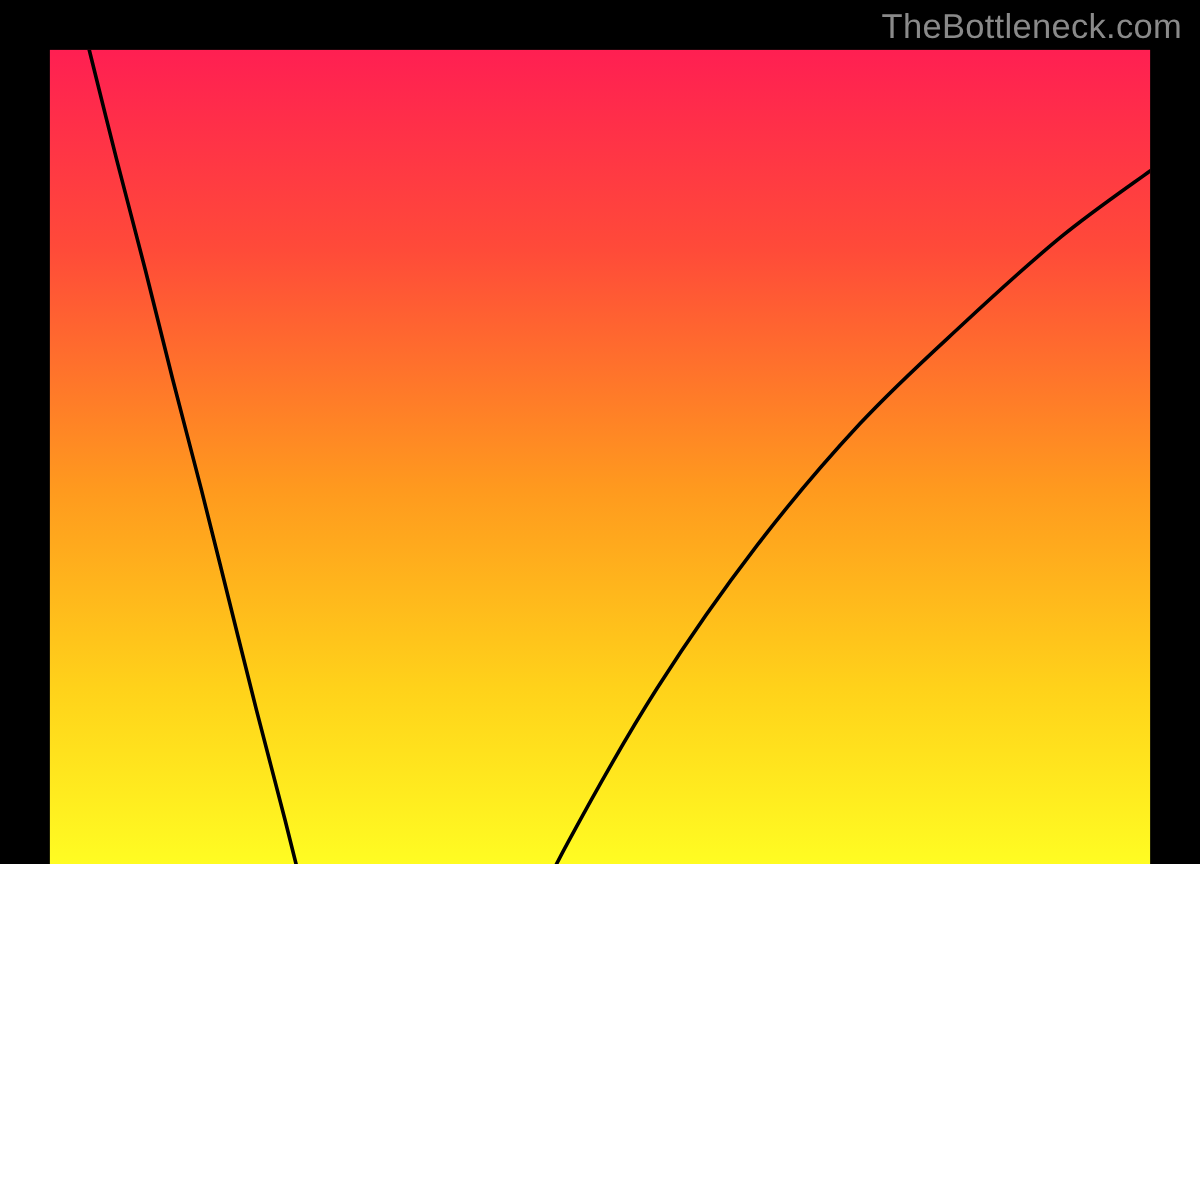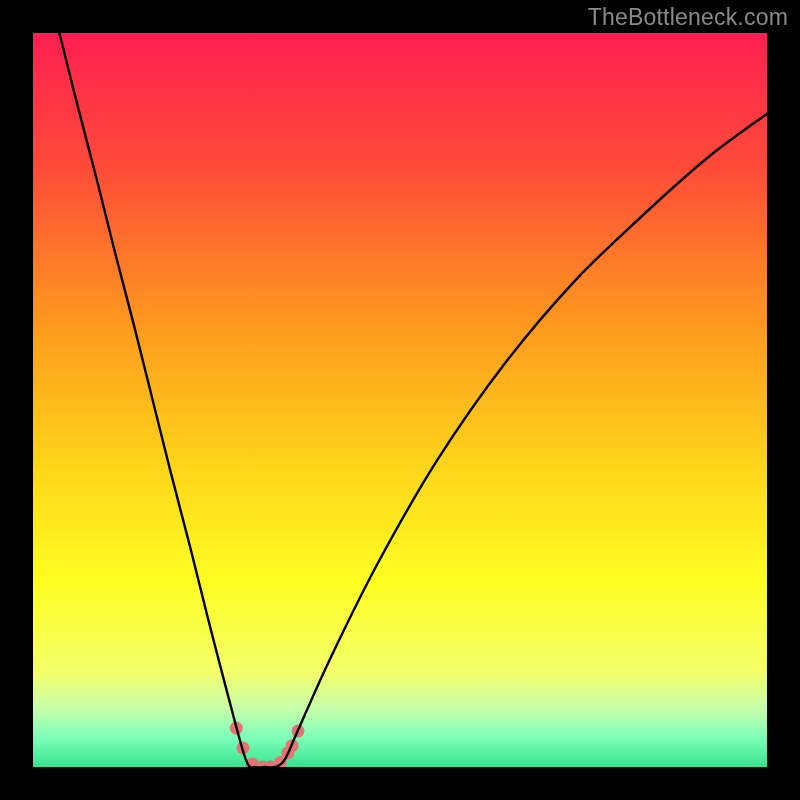--- a/index.html
+++ b/index.html
@@ -3,21 +3,21 @@
 <meta charset="utf-8">
 <style>
   body {
     margin: 0;
     padding: 0;
     background: #fff;
   }
   .stage {
     position: relative;
     width: 800px;
-    height: 800px;
+    height: 576px;
     background: #000;
   }
   .plot {
     position: absolute;
     left: 33px;
     top: 33px;
     width: 734px;
     height: 734px;
     overflow: hidden;
   }

